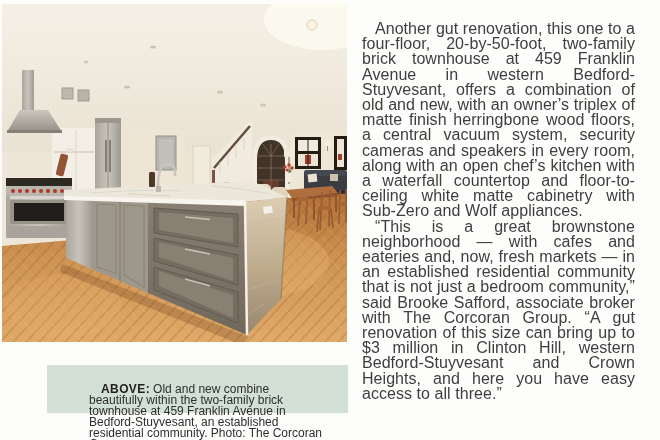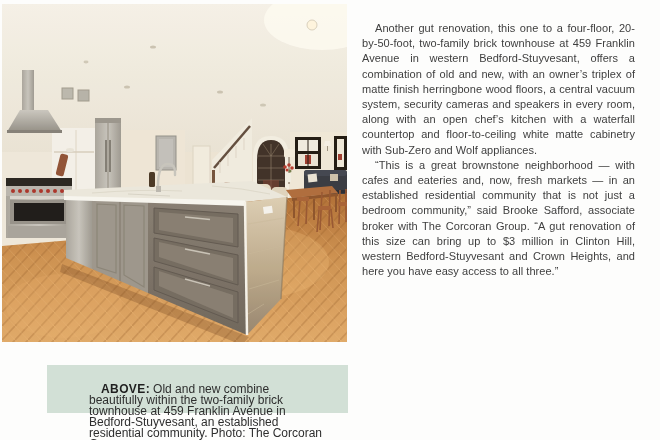--- a/index.html
+++ b/index.html
@@ -11,21 +11,21 @@
   .photo svg{display:block;}
 
   
   .caption{position:absolute;left:47px;top:365px;width:301px;height:48px;box-sizing:border-box;
            padding:19px 24px 0 42px;color:#2e2e2e;font-size:12px;line-height:11px;letter-spacing:0px;}
   .caption-label{font-weight:bold;letter-spacing:.4px;color:#1f1f1f;margin-right:3px;}
   .caption-text-wrap{text-indent:12px;}
 
   
   .article{position:absolute;left:362px;top:21px;width:273px;color:#3e3e3e;
-           font-size:11px;line-height:15.2px;text-align:justify;}
+           font-size:16px;line-height:15.2px;text-align:justify;}
   .article p{margin:0;text-indent:13px;letter-spacing:.05px;}
 </style>
 </head>
 <body>
 
 <div class="page" style="background: rgb(253, 253, 252);">
 
   <div class="photo">
     <svg width="345" height="338" viewBox="0 0 345 338" xmlns="http://www.w3.org/2000/svg">
       <defs>

